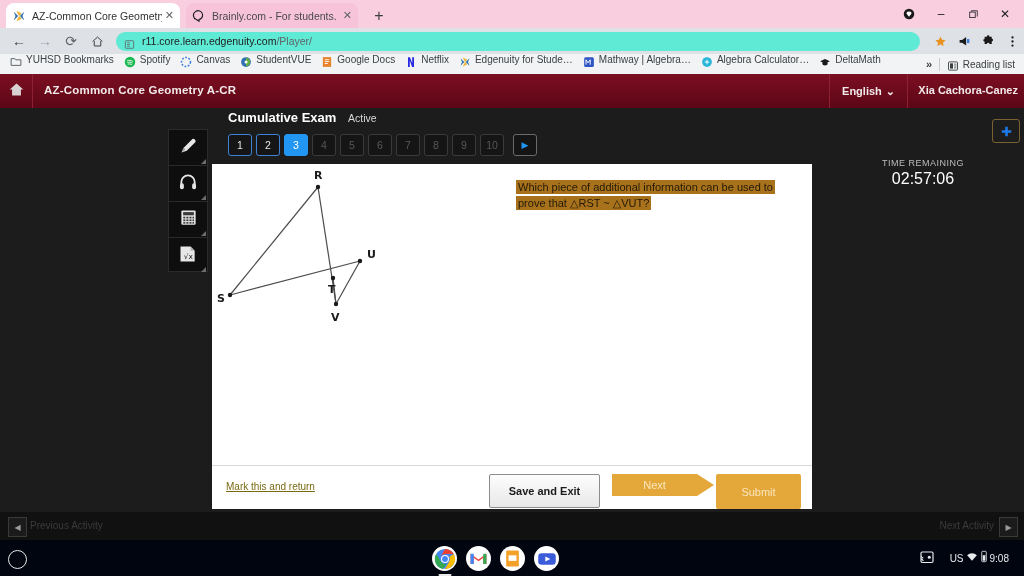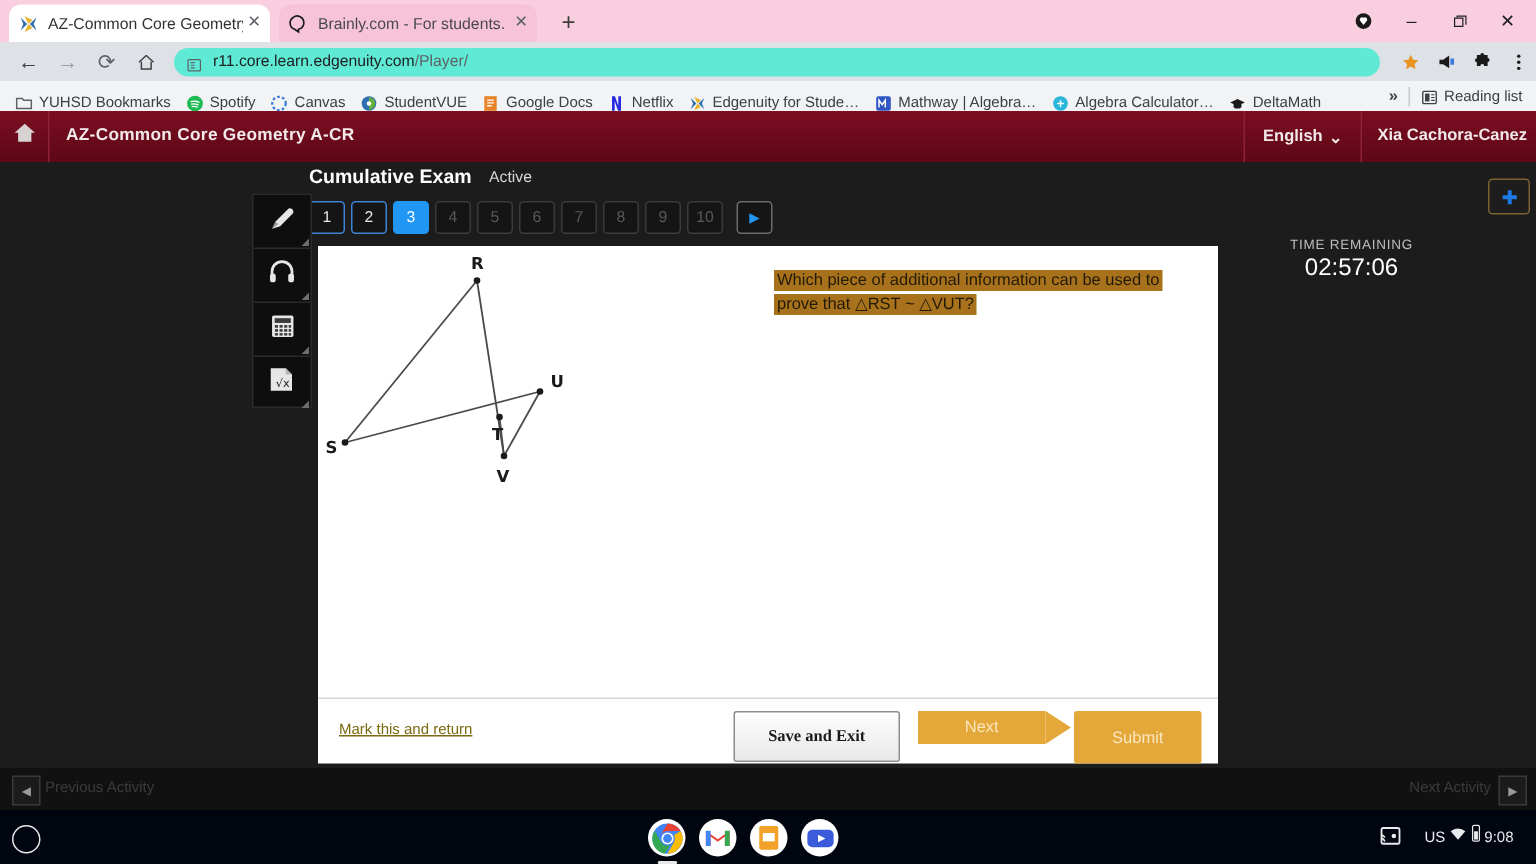--- a/index.html
+++ b/index.html
@@ -31,41 +31,41 @@
   .navbtn.back{margin-left:6px;color:#3c4043;}
   .navbtn.fwd{color:#9aa0a6;}
   .omnibox{flex:1 1 auto;height:19px;background:#5eead4;border-radius:10px;margin:0 8px 0 6px;display:flex;align-items:center;padding:0 8px;box-sizing:border-box;}
   .omnibox .oicon{width:11px;height:11px;margin-right:7px;flex:0 0 11px;}
   .omnibox .urltext{font-size:10.5px;color:#202124;white-space:nowrap;}
   .omnibox .urltext .dim{color:#5f6368;}
   .tbicon{width:24px;height:26px;display:flex;align-items:center;justify-content:center;}
 
   
   .bookmarks{position:absolute;left:0;top:54px;width:1024px;height:20px;background:#f1f3f4;display:flex;align-items:center;padding-left:5px;box-sizing:border-box;}
-  .bm{display:flex;align-items:flex-end;height:20px;padding:0 5px;white-space:nowrap;}
+  .bm{display:flex;align-items:flex-start;height:20px;padding:0 5px;white-space:nowrap;}
   .bm .bmico{width:12px;height:12px;margin-right:4px;flex:0 0 12px;display:block;}
   .bm .bmlbl{font-size:10px;color:#3c4043;}
   .bm-overflow{position:absolute;right:92px;font-size:11px;color:#3c4043;font-weight:bold;}
   .bm-sep{position:absolute;right:84px;width:1px;height:13px;background:#c8ccd0;}
   .bm-reading{position:absolute;right:4px;display:flex;align-items:center;}
 
   
   .eheader{position:absolute;left:0;top:74px;width:1024px;height:34px;
            background:linear-gradient(180deg,#7c0f22 0%,#6a0a1b 55%,#5d0716 100%);}
   .eheader .homecell{position:absolute;left:0;top:0;width:32px;height:34px;display:flex;align-items:center;justify-content:center;
                      border-right:1px solid #8d2135;}
   .eheader .course{position:absolute;left:44px;top:10px;font-size:11.5px;font-weight:bold;color:#f2e9ea;letter-spacing:.2px;}
   .eheader .lang{position:absolute;right:116px;top:0;height:34px;display:flex;align-items:center;gap:4px;
                  padding:0 12px;border-left:1px solid #8d2135;border-right:1px solid #8d2135;}
   .eheader .lang span{font-size:11px;font-weight:bold;color:#f2e9ea;}
   .eheader .user{position:absolute;right:6px;top:10px;font-size:11px;font-weight:bold;color:#f2e9ea;}
 
   
   .playerbg{position:absolute;left:0;top:108px;width:1024px;height:404px;background:#1c1c1c;}
-  .exambar{position:absolute;left:206px;top:108px;width:600px;height:50px;}
+  .exambar{position:absolute;left:228px;top:108px;width:600px;height:50px;}
   .examtitle{position:absolute;left:0;top:2px;font-size:13px;font-weight:bold;color:#ffffff;}
   .examstatus{position:absolute;left:120px;top:4px;font-size:10.5px;color:#d8d8d8;}
   .qnav{position:absolute;left:0;top:26px;display:flex;gap:4px;}
   .qbtn{width:24px;height:22px;border:1px solid #4b79a8;border-radius:3px;background:#151515;color:#cfcfcf;
         font-size:10.5px;display:flex;align-items:center;justify-content:center;box-sizing:border-box;}
   .qbtn.visited{border-color:#3d82d6;color:#e6e6e6;}
   .qbtn.current{background:#2196f3;border-color:#2196f3;color:#ffffff;}
   .qbtn.locked{border-color:#3b3b3b;color:#585858;}
   .qbtn.arrow{border-color:#6b6b6b;color:#2196f3;font-size:9px;margin-left:5px;}
   .timer{position:absolute;left:600px;top:18px;width:190px;text-align:center;}
@@ -87,21 +87,21 @@
   .qtext{position:absolute;left:304px;top:15px;width:268px;font-size:11px;line-height:16px;color:#1a1a1a;}
   .hl{background:#a8721d;color:#231a06;padding:1px 2px;box-decoration-break:clone;-webkit-box-decoration-break:clone;}
   .answers{position:absolute;left:304px;top:56px;width:270px;}
   .ansrow{display:flex;align-items:center;height:19px;margin-bottom:1px;}
   .radio{width:9px;height:9px;border:1px solid #767676;border-radius:50%;background:#fff;margin-left:9px;margin-right:9px;flex:0 0 9px;}
   .anstext{font-size:11px;color:#1a1a1a;}
   .cardfoot{position:absolute;left:0;bottom:0;width:600px;height:44px;border-top:1px solid #d8d8d8;box-sizing:border-box;}
   .marklink{position:absolute;left:14px;top:15px;font-size:10px;color:#7a6a12;text-decoration:underline;}
   .btn-save{position:absolute;left:277px;top:8px;width:111px;height:34px;border:1px solid #8c8c8c;border-radius:2px;
             background:linear-gradient(180deg,#fdfdfd,#e8e8e8);font-size:11px;font-weight:bold;color:#1a1a1a;
-            display:flex;align-items:center;justify-content:center;box-sizing:border-box;font-family:Liberation Serif, serif;}
+            display:flex;align-items:center;justify-content:center;box-sizing:border-box;}
   .btn-next{position:absolute;left:400px;top:8px;width:85px;height:22px;background:#e3a839;
             display:flex;align-items:center;justify-content:center;font-size:11px;color:#fbe6bd;}
   .btn-next::after{content:"";position:absolute;left:85px;top:0;width:0;height:0;
             border-top:11px solid transparent;border-bottom:11px solid transparent;border-left:17px solid #e3a839;}
   .btn-submit{position:absolute;left:504px;top:8px;width:85px;height:35px;background:#e3a839;border-radius:2px;
             display:flex;align-items:center;justify-content:center;font-size:11px;color:#fbe6bd;}
 
   
   .activitybar{position:absolute;left:0;top:512px;width:1024px;height:28px;background:#111111;}
   .actbtn{position:absolute;top:5px;width:17px;height:18px;border:1px solid #3a3a3a;background:#1b1b1b;

